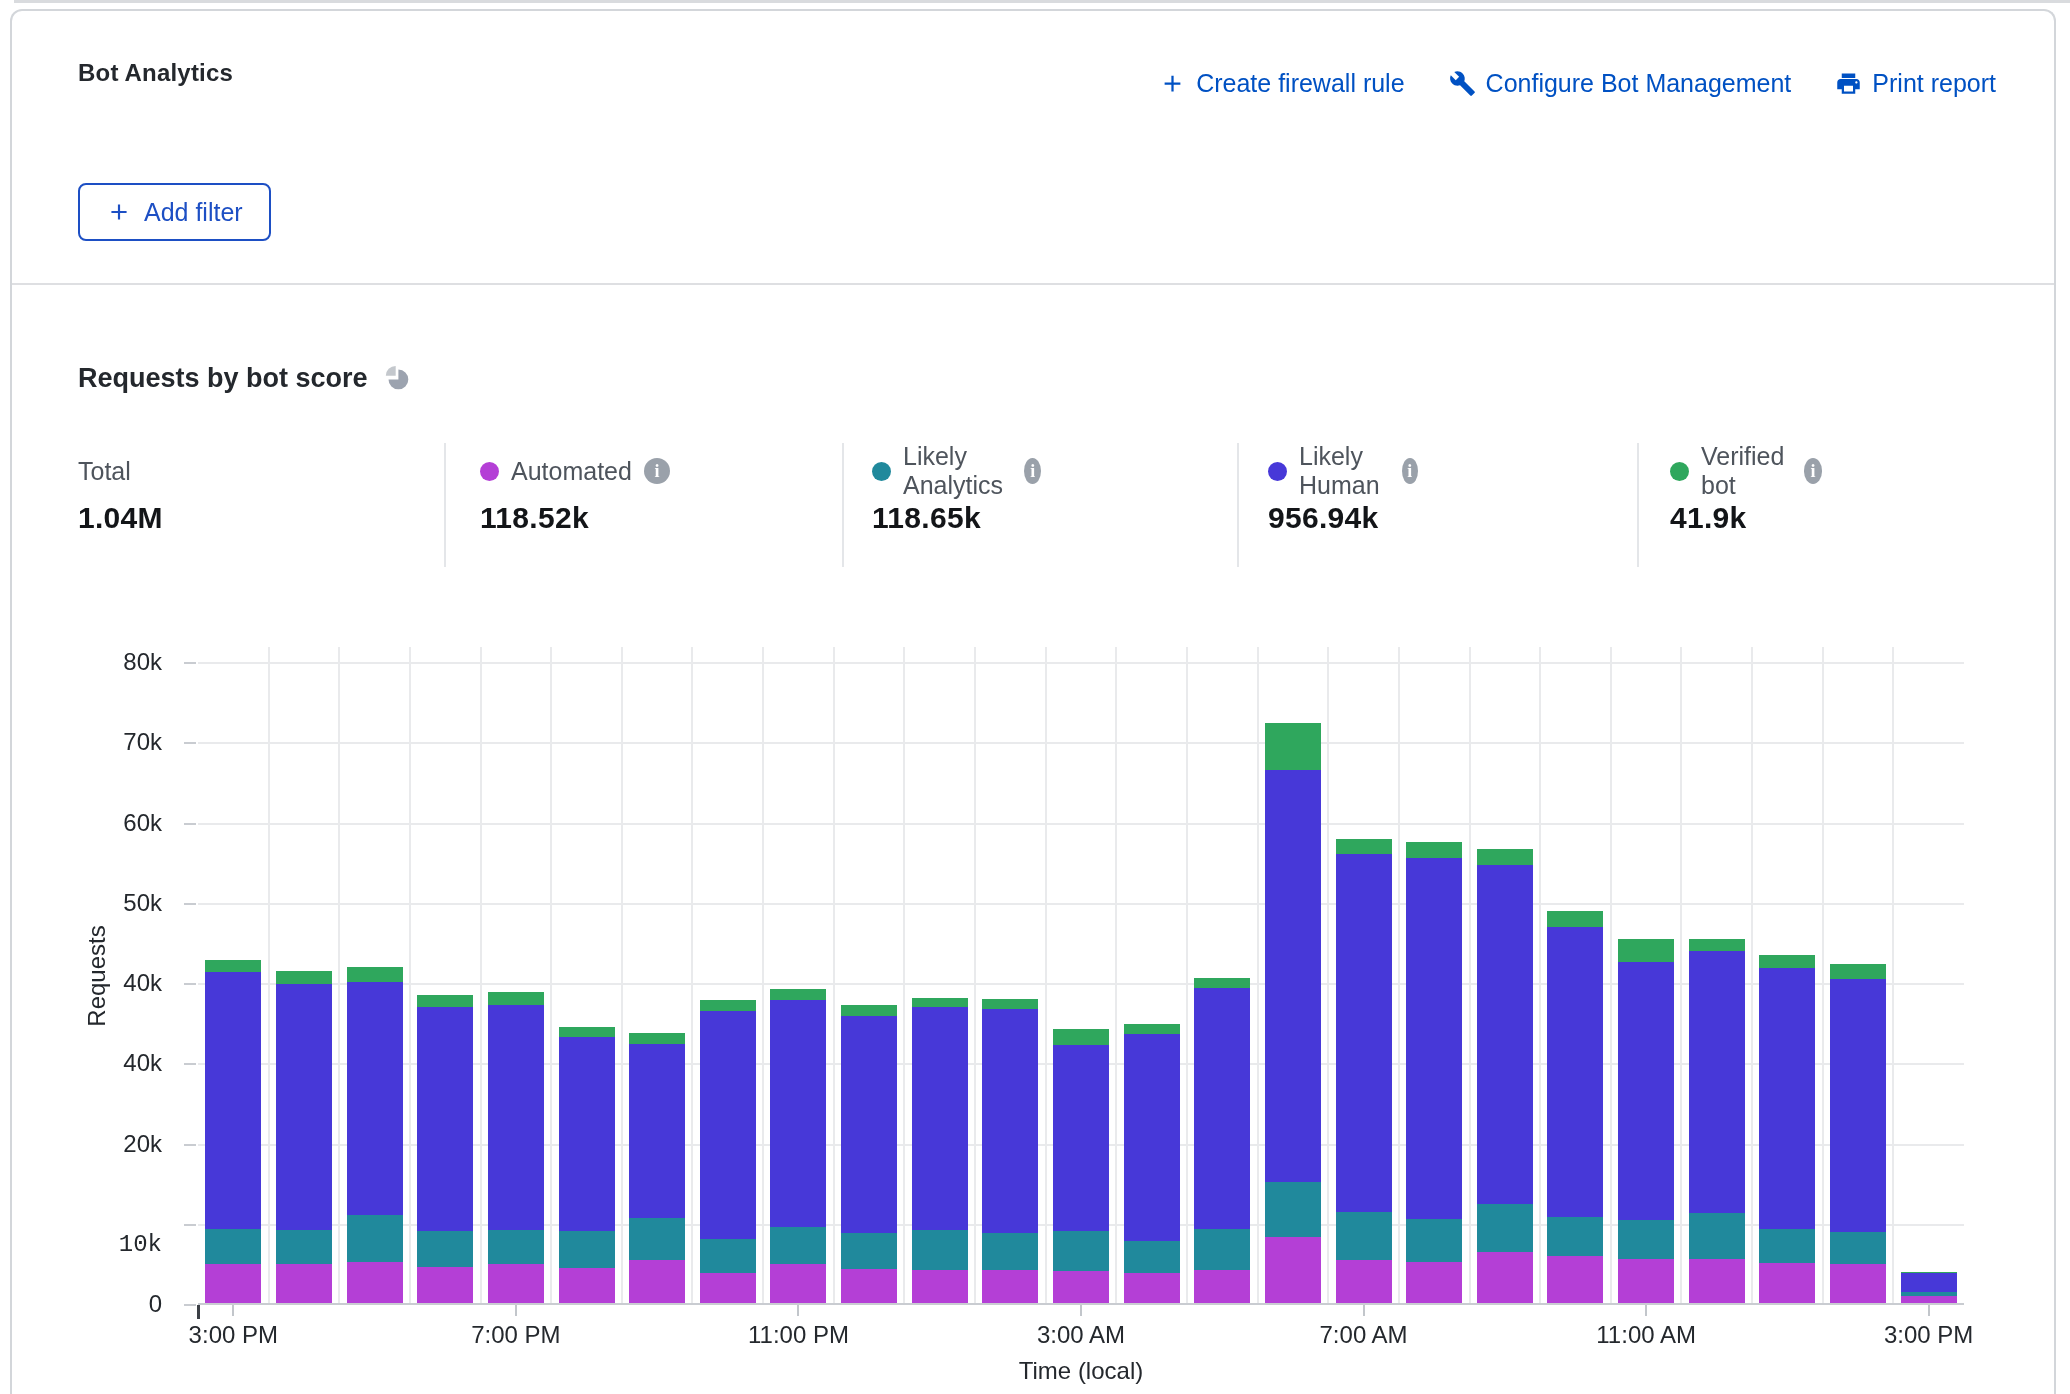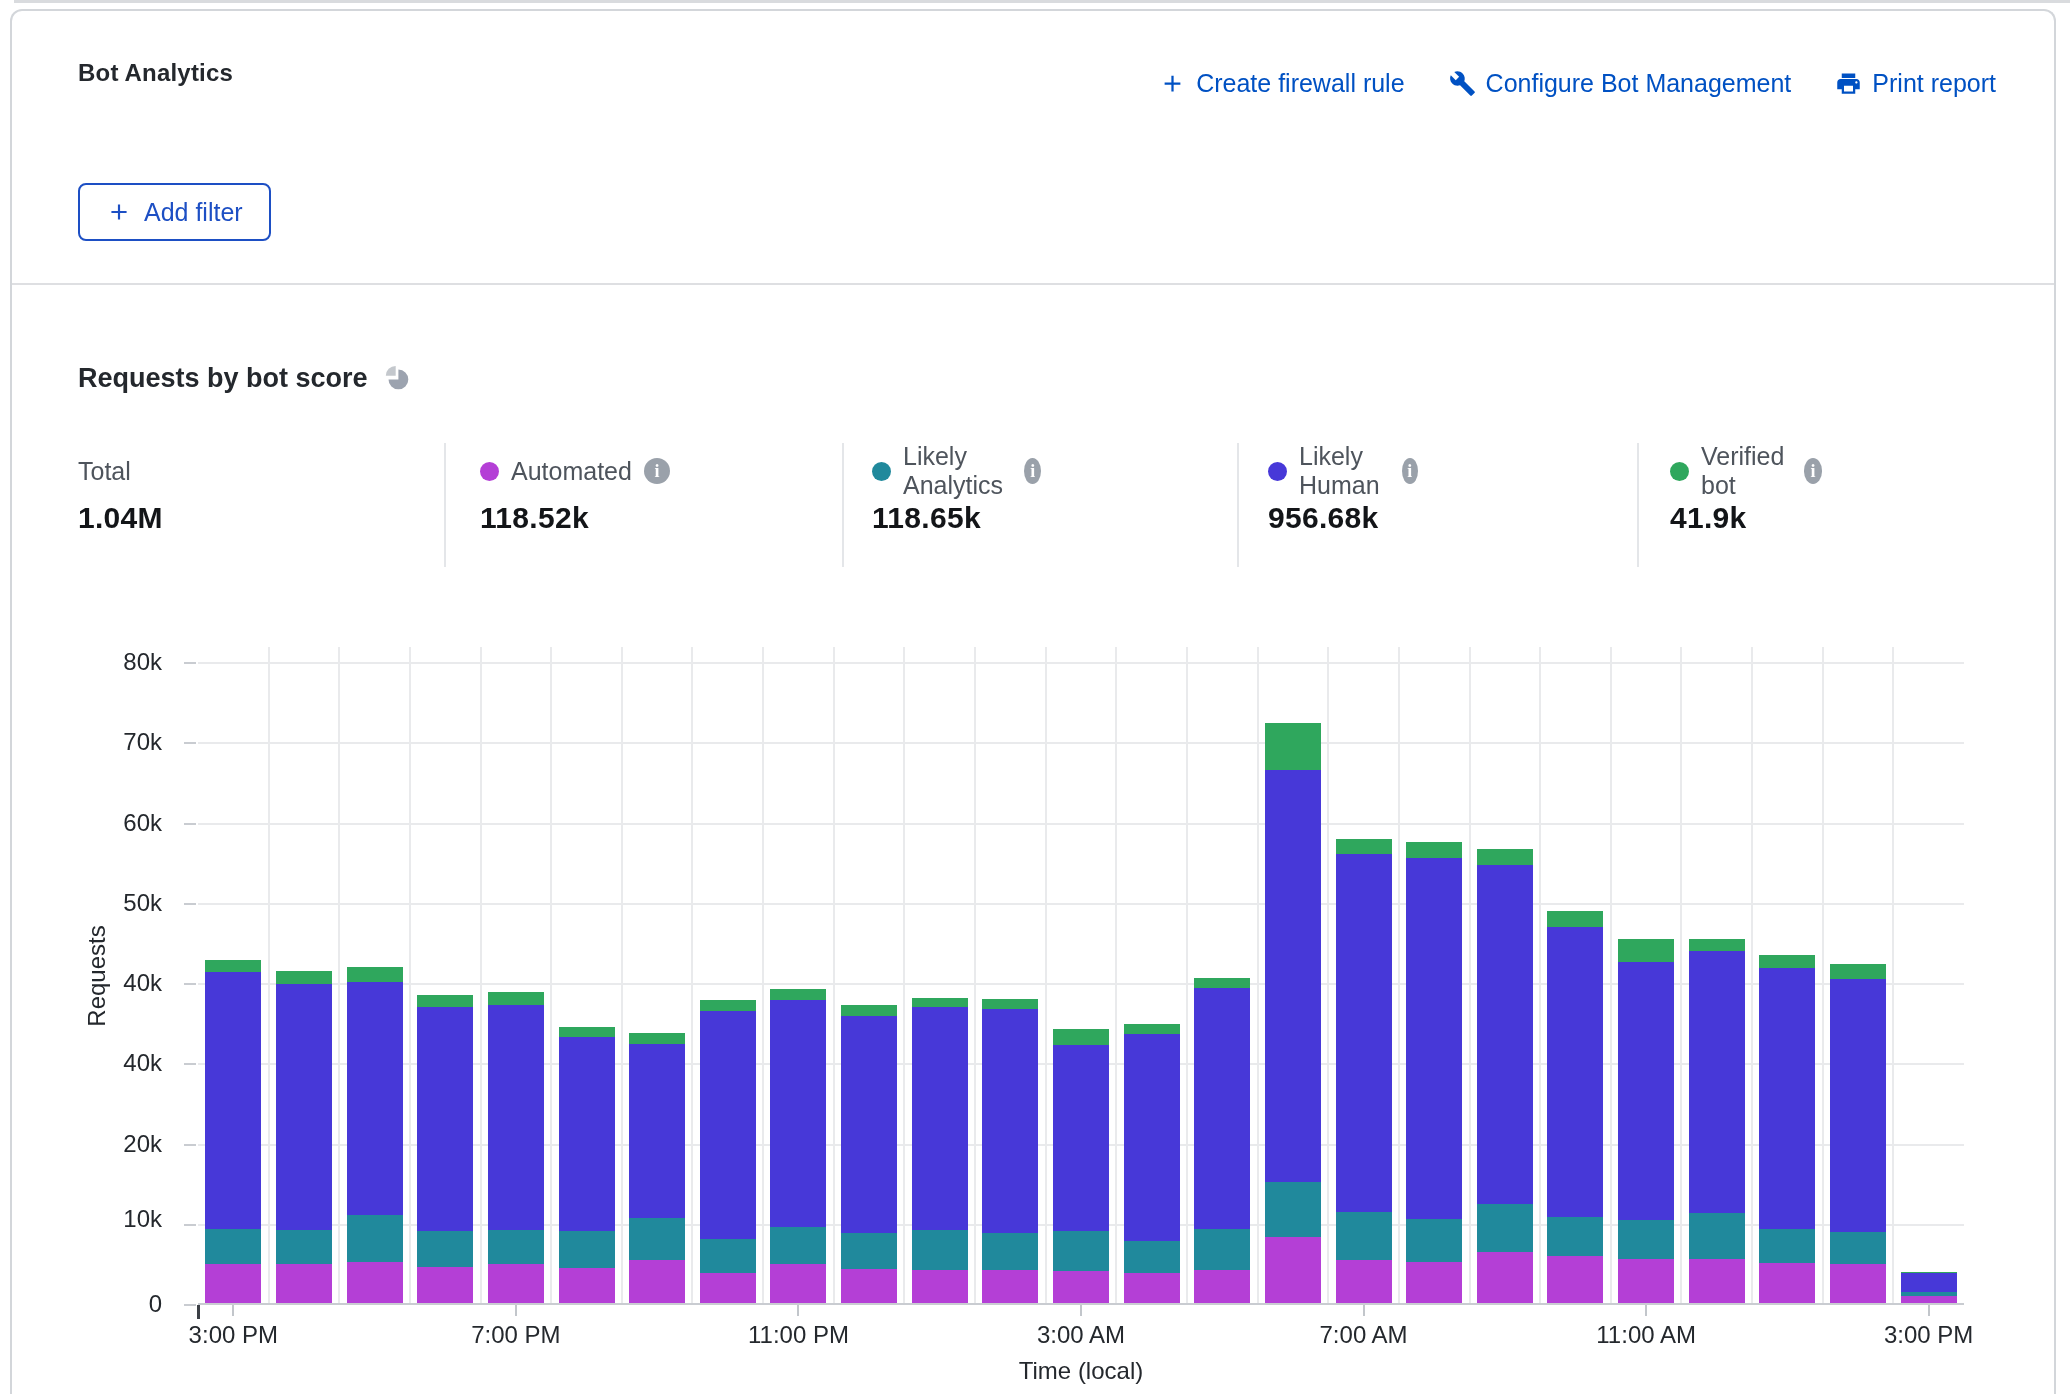--- a/index.html
+++ b/index.html
@@ -141,42 +141,42 @@
         <span class="info">i</span>
         </div>
       <div class="val">118.65k</div>
     </div>
     <div class="stat" style="left:1256px">
       <div class="lab">
           <span class="dot" style="background: rgb(71, 56, 216);"></span>
         <span>Likely Human</span>
         <span class="info">i</span>
         </div>
-      <div class="val">956.68k</div>
+      <div class="val">956.94k</div>
     </div>
     <div class="stat" style="left:1658px">
       <div class="lab">
           <span class="dot" style="background: rgb(47, 167, 93);"></span>
         <span>Verified bot</span>
         <span class="info">i</span>
         </div>
       <div class="val">41.9k</div>
     </div>
     <div class="stat-div" style="left:432px"></div>
     <div class="stat-div" style="left:830px"></div>
     <div class="stat-div" style="left:1225px"></div>
     <div class="stat-div" style="left:1625px"></div>
   </div>
 
   <div id="chart-area">
       <div class="ytick" style="top: 657px;"></div>
       <div class="ytick-label" style="top: 643px;">0</div>
       <div class="hgrid" style="top: 576.75px;"></div>
       <div class="ytick" style="top: 576.75px;"></div>
-      <div class="ytick-label" style="top: 558px;">10k</div>
+      <div class="ytick-label" style="top: 584px; font-family: Liberation Mono, monospace;">10k</div>
       <div class="hgrid" style="top: 496.5px;"></div>
       <div class="ytick" style="top: 496.5px;"></div>
       <div class="ytick-label" style="top: 482.5px;">20k</div>
       <div class="hgrid" style="top: 416.25px;"></div>
       <div class="ytick" style="top: 416.25px;"></div>
       <div class="ytick-label" style="top: 402.25px;">40k</div>
       <div class="hgrid" style="top: 336px;"></div>
       <div class="ytick" style="top: 336px;"></div>
       <div class="ytick-label" style="top: 322px;">40k</div>
       <div class="hgrid" style="top: 255.75px;"></div>

